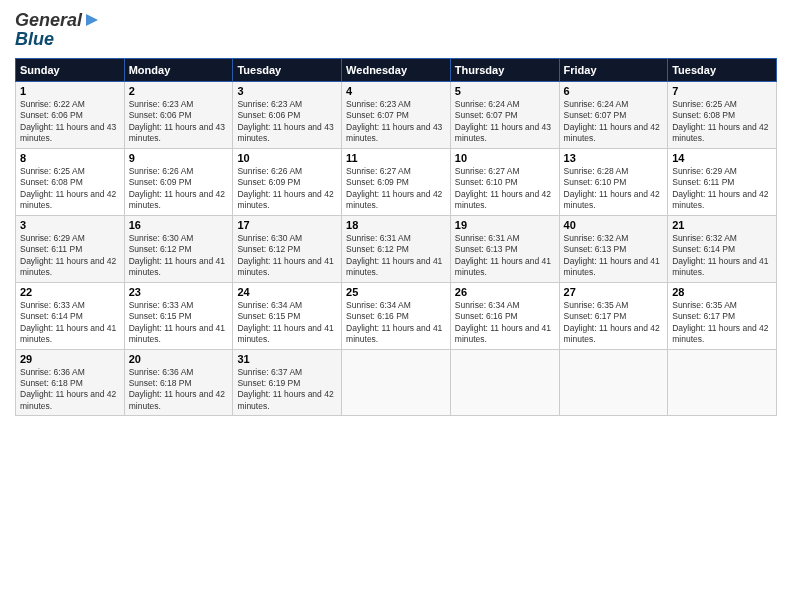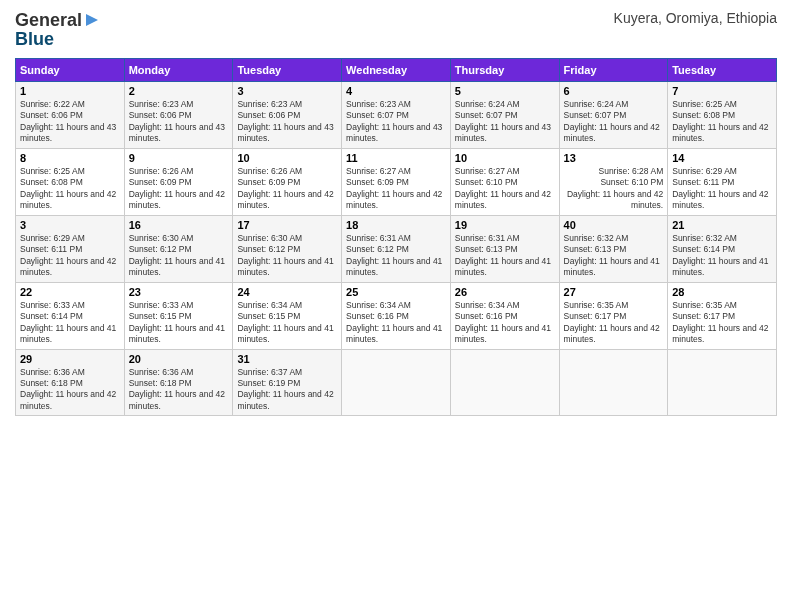--- a/index.html
+++ b/index.html
@@ -14,20 +14,21 @@
       width: 792px;
       height: 612px;
       background: #fff;
       padding: 10px 15px 10px 15px;
     }
     .header {
       display: flex;
       justify-content: space-between;
       align-items: flex-start;
       margin-bottom: 8px;
+      font-style: italic;
     }
     .logo {
       display: flex;
       flex-direction: column;
       align-items: flex-start;
     }
     .title-area {
       text-align: right;
     }
     .month-title {
@@ -39,21 +40,21 @@
     .subtitle {
       font-size: 14px;
       color: #444;
     }
     .calendar {
       width: 100%;
       border-collapse: collapse;
       font-size: 9.5px;
     }
     .calendar thead th {
-      background: #6d28d9;
+      background: #0f172a;
       color: #fff;
       font-weight: bold;
       font-size: 11px;
       padding: 5px 4px;
       text-align: left;
       border: 1px solid #2a5aaa;
     }
     .calendar tbody td {
       border: 1px solid #ccc;
       padding: 3px 4px;
@@ -96,21 +97,20 @@
     <div class="logo">
       <div class="logo-wrap">
         <span style="font-size:18px;font-weight:bold;color:#333;">General</span>
         <svg width="16" height="16" viewBox="0 0 16 16" style="margin-left:2px;margin-top:-2px;">
           <polygon points="2,2 14,8 2,14" fill="#4a90d9"></polygon>
         </svg>
       </div>
       <span style="font-size:18px;font-weight:bold;color:#0c4a6e;margin-top:-2px;">Blue</span>
     </div>
     <div class="title-area">
-      <div class="subtitle">Kuyera, Oromiya, Ethiopia</div>
     </div>
   </div>
 
   <table class="calendar">
     <thead>
       <tr>
         <th>Sunday</th>
         <th>Monday</th>
         <th>Tuesday</th>
         <th>Wednesday</th>
@@ -190,21 +190,21 @@
 Daylight: 11 hours and 42 minutes.</div>
           </td>
           <td>
             <span class="day-num">10</span>
             <div class="day-detail" style="white-space: pre-wrap;">Sunrise: 6:27 AM
 Sunset: 6:10 PM
 Daylight: 11 hours and 42 minutes.</div>
           </td>
           <td>
             <span class="day-num">13</span>
-            <div class="day-detail" style="white-space: pre-wrap; text-align: right;">Sunrise: 6:28 AM
+            <div class="day-detail" style="white-space: pre-wrap;">Sunrise: 6:28 AM
 Sunset: 6:10 PM
 Daylight: 11 hours and 42 minutes.</div>
           </td>
           <td>
             <span class="day-num">14</span>
             <div class="day-detail" style="white-space: pre-wrap;">Sunrise: 6:29 AM
 Sunset: 6:11 PM
 Daylight: 11 hours and 42 minutes.</div>
           </td>
         </tr>

